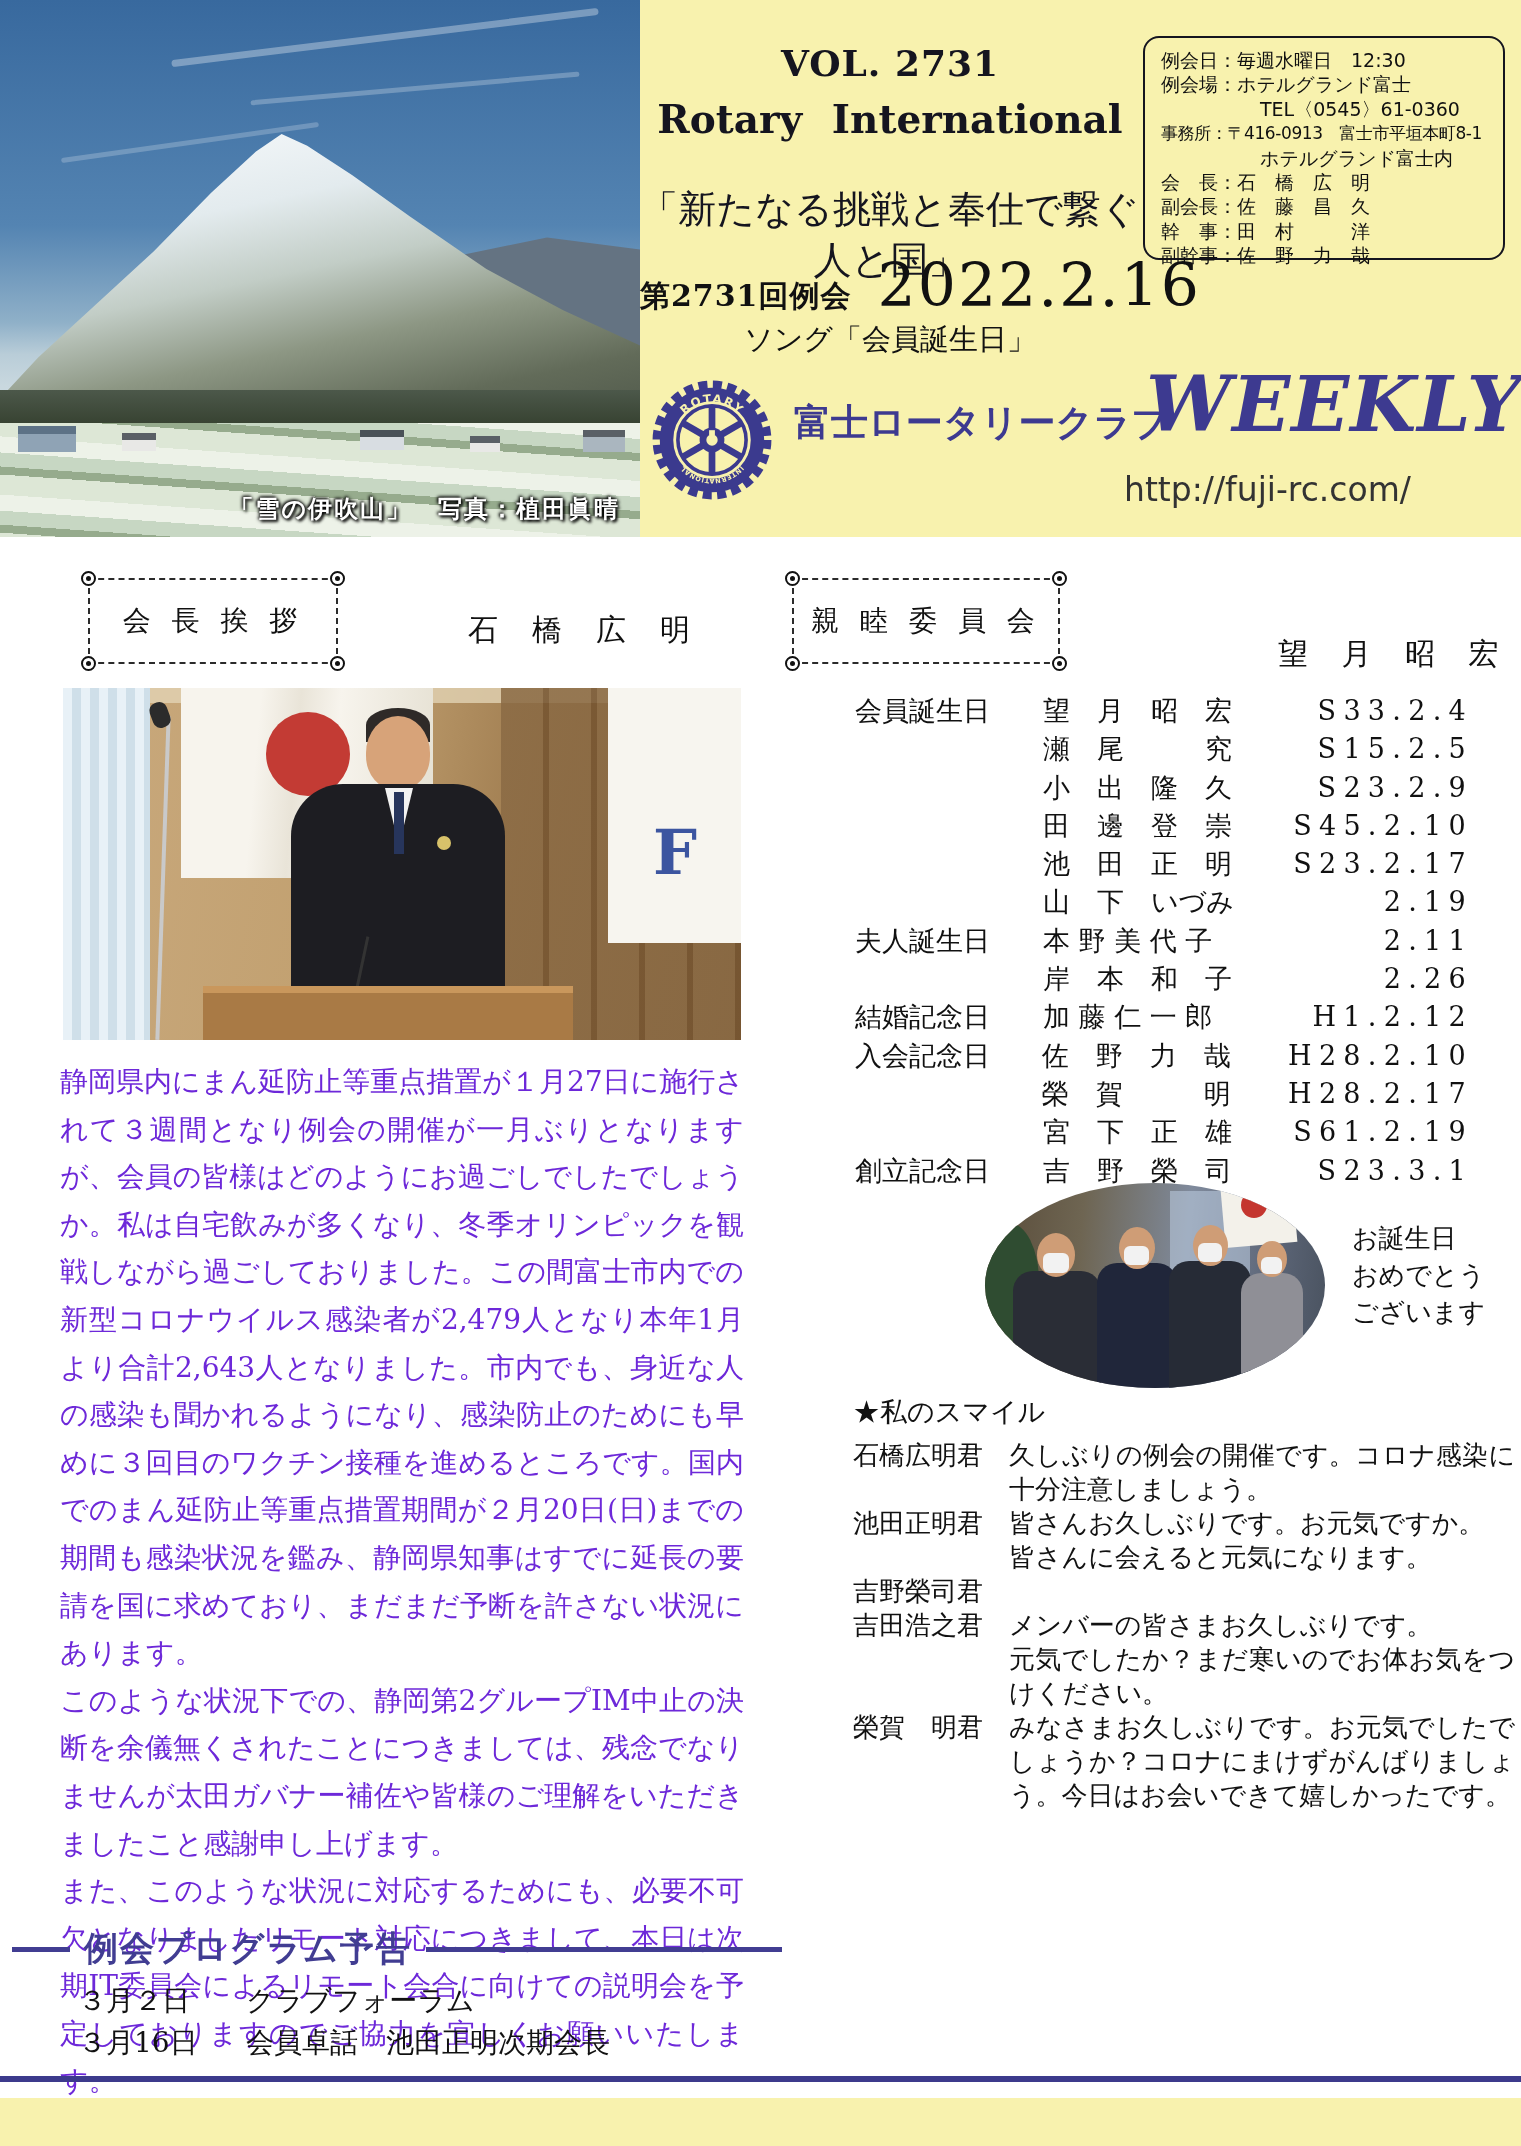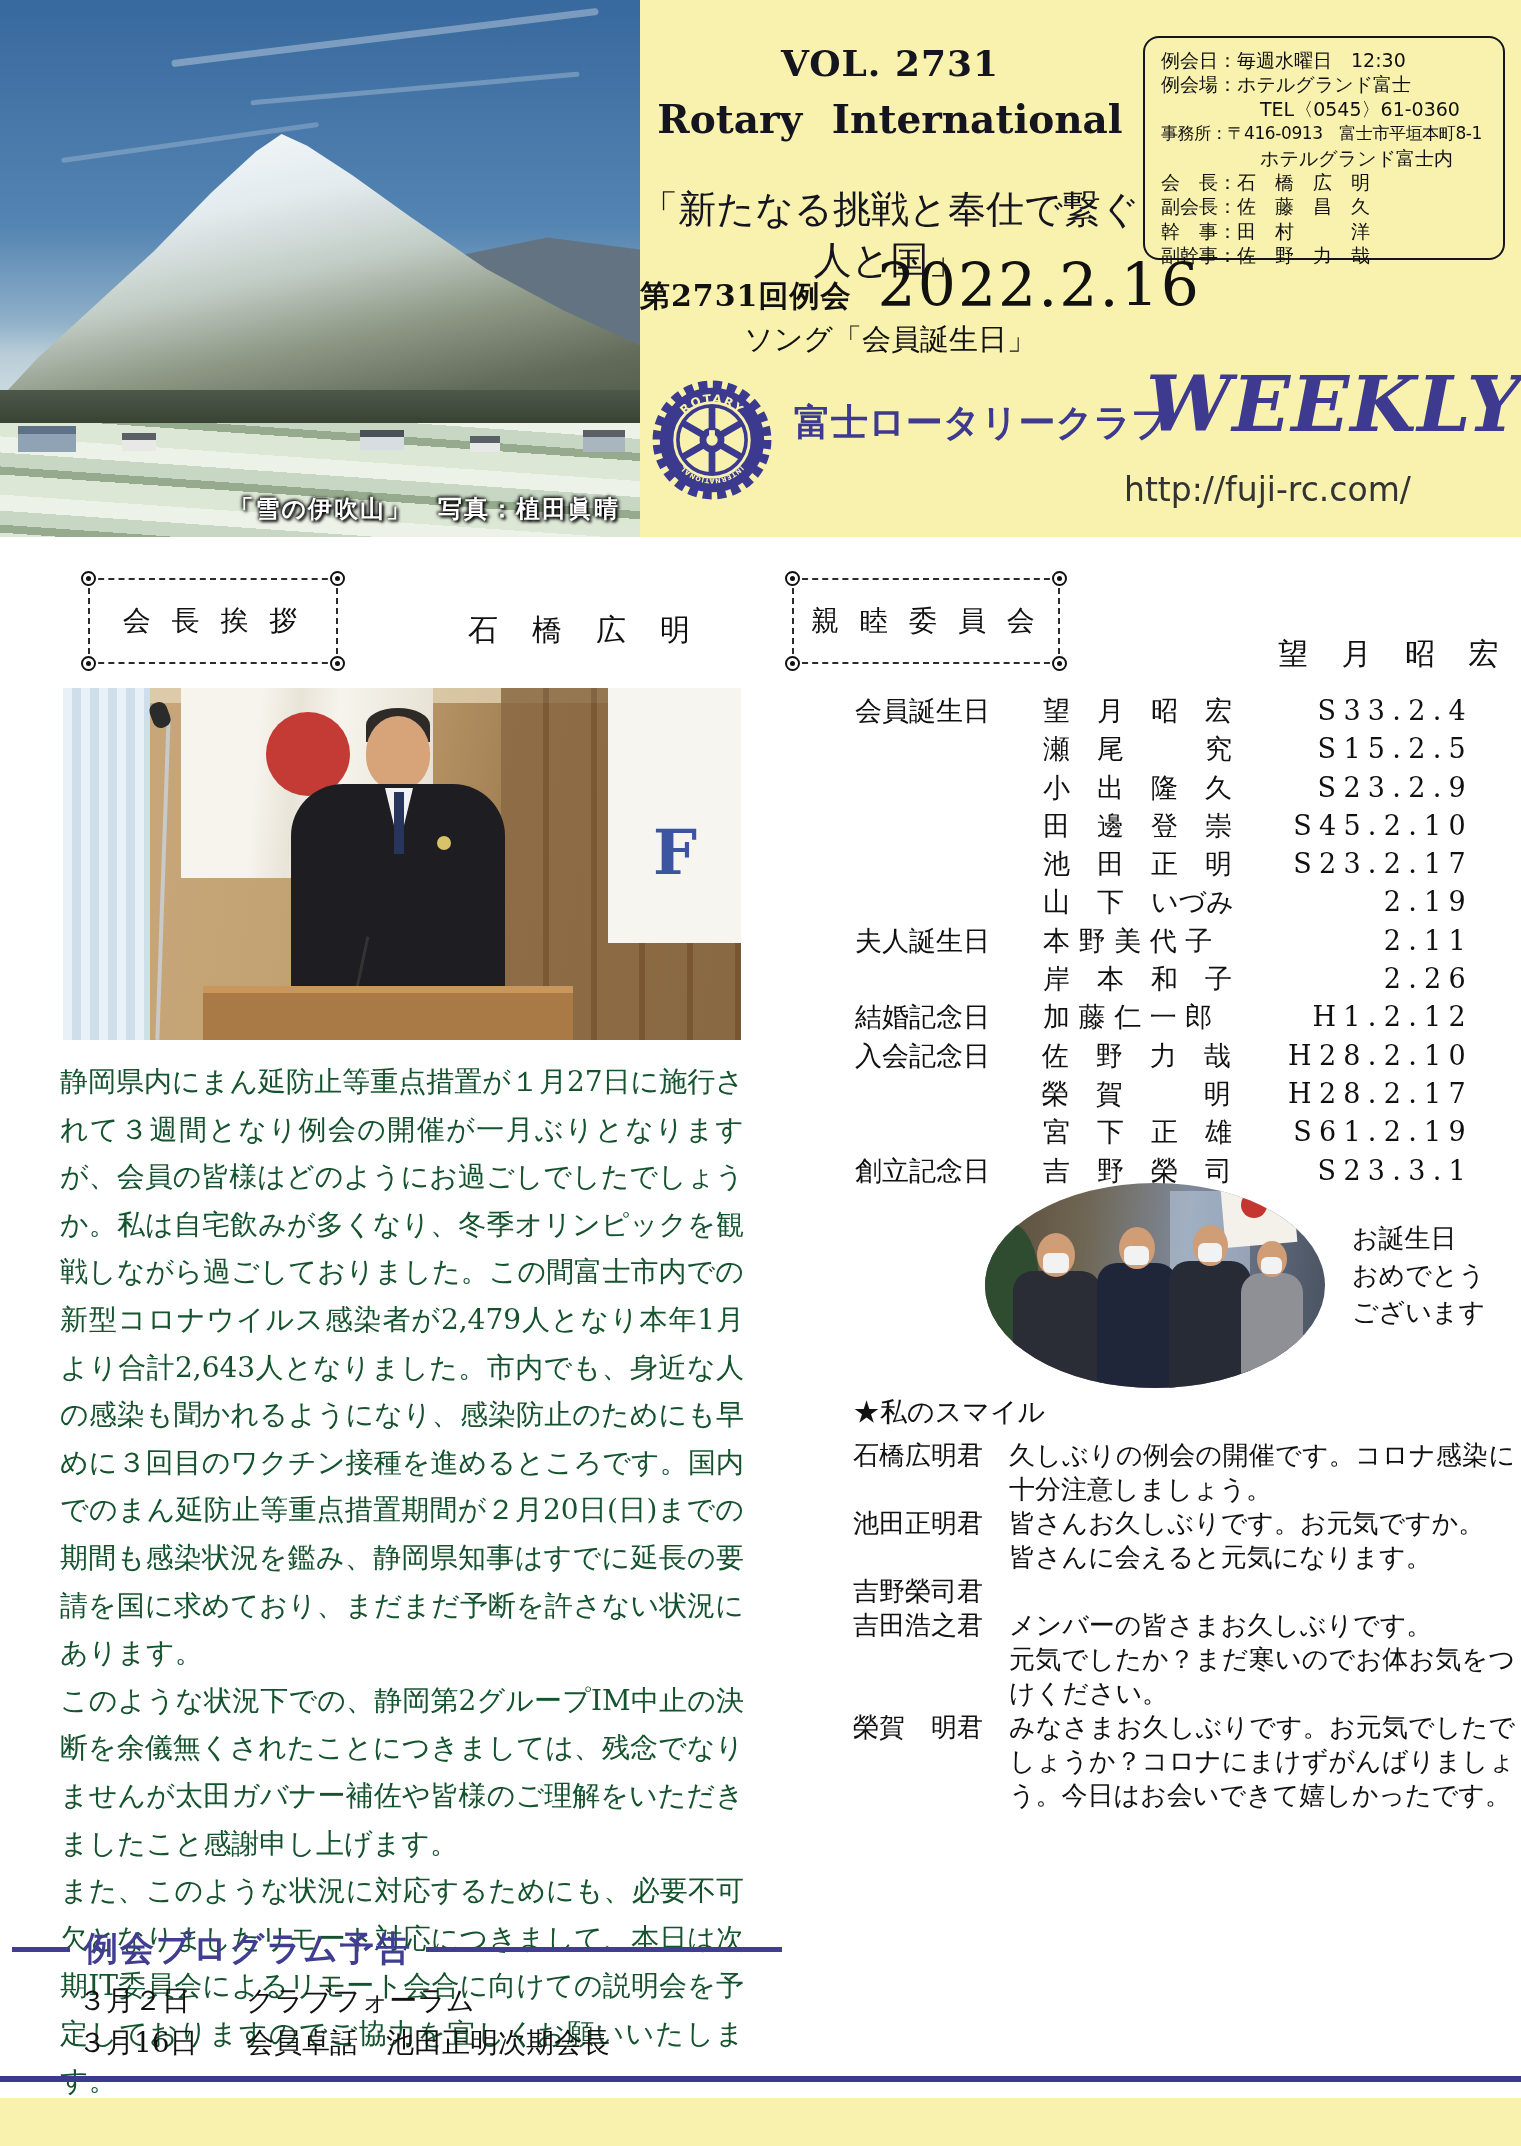--- a/index.html
+++ b/index.html
@@ -86,21 +86,21 @@
   .head{left:303px;top:28px;width:64px;height:74px;border-radius:50% 50% 46% 46%;background:#d7a379}
   .bodyS{left:228px;top:96px;width:214px;height:256px;border-radius:52px 52px 0 0;background:#1d1d22}
   .shirt{left:322px;top:100px;width:28px;height:58px;background:#f2f2f2;clip-path:polygon(0 0,100% 0,50% 100%)}
   .tie{left:331px;top:104px;width:10px;height:62px;background:#27355c}
   .badge{left:374px;top:148px;width:14px;height:14px;border-radius:50%;background:#d8c26a}
   .podium{left:140px;top:298px;width:370px;height:54px;background:#a97a45;border-top:7px solid #c9975c}
   .podmic{left:298px;top:248px;width:3px;height:52px;background:#333;transform:rotate(12deg)}
 
   
   #body-text{left:60px;top:1058px;width:684px;font:28px/47.6px "DejaVu Serif",serif;
-             text-align:justify;color:#14532d}
+             text-align:justify;color:#6d28d9}
 
   
   #anniv{left:855px;top:692px;width:618px;font:27px/38.3px "DejaVu Serif",serif}
   .arow{display:flex}
   .a-label{width:188px;white-space:pre}
   .a-name{width:248px;white-space:pre}
   .a-date{flex:1;text-align:right;letter-spacing:.27em;white-space:pre}
 
   
   #oval{left:985px;top:1183px;width:340px;height:205px;border-radius:50%;overflow:hidden;

